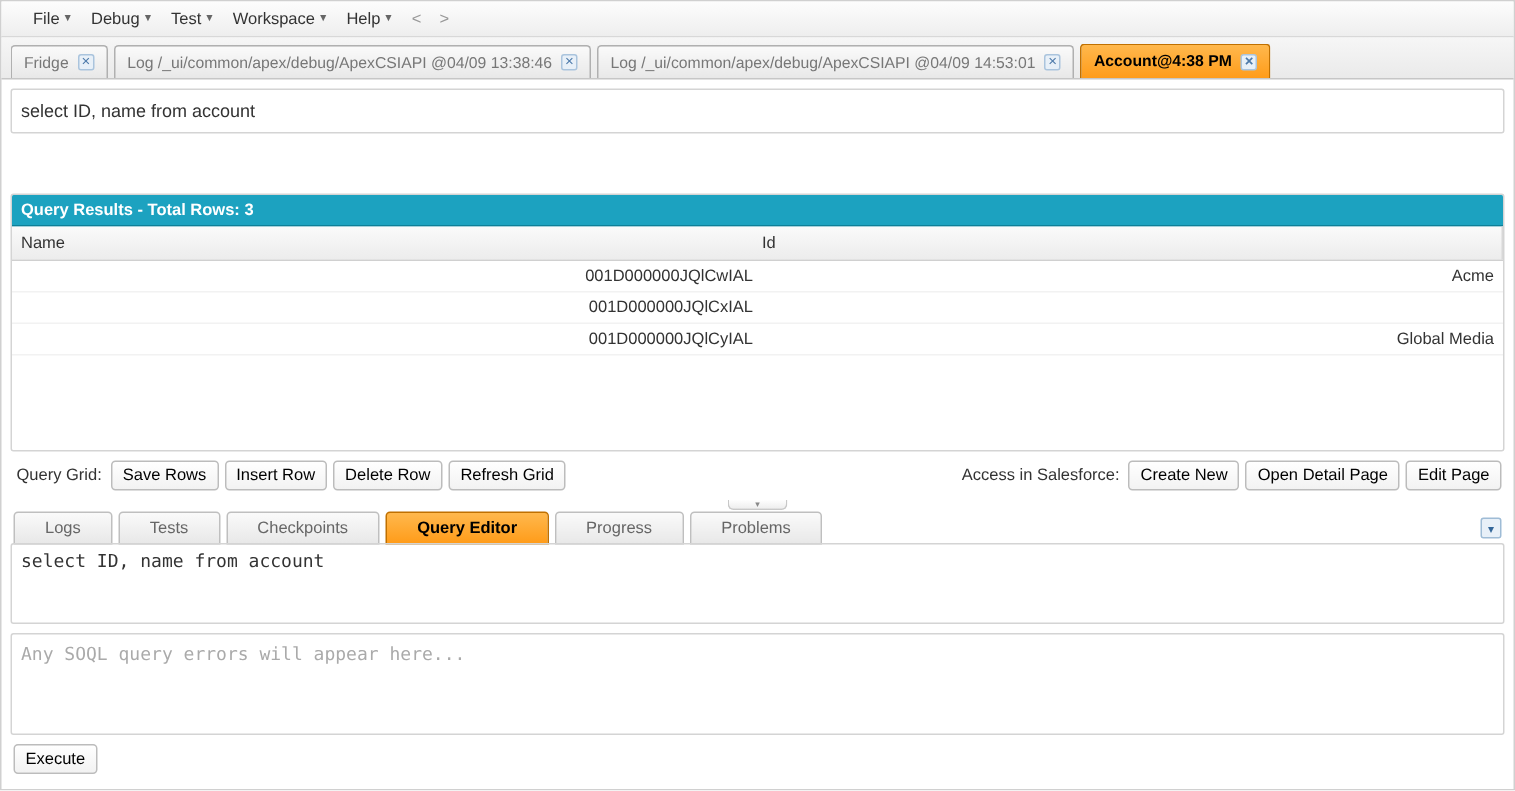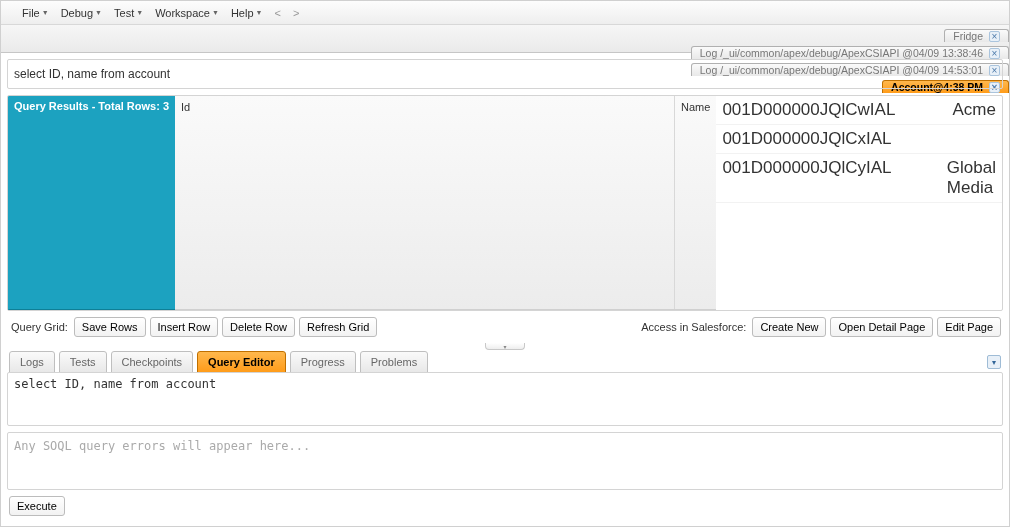--- a/index.html
+++ b/index.html
@@ -36,25 +36,24 @@
     height: 22px;
     cursor: default;
   }
   .menu-item .caret { margin-left: 2px; font-size: 7px; color: #666; }
   .nav-arrow { color: #999; padding: 0 6px; font-size: 11px; }
   
   .tabbar {
     display: flex;
     align-items: flex-end;
     height: 28px;
-    padding: 4px 0 0 6px;
+    padding: 4px 22px 0 6px;
     background: linear-gradient(#f6f6f6, #eaeaea);
     border-bottom: 1px solid #c6c6c6;
     gap: 4px;
-    flex-direction: column;
   }
   .tab {
     display: flex;
     align-items: center;
     padding: 0 8px;
     border: 1px solid #b0b0b0;
     border-bottom: none;
     border-radius: 3px 3px 0 0;
     background: linear-gradient(#fafafa, #e8e8e8);
     color: #777;
@@ -97,22 +96,23 @@
     margin-bottom: 6px;
     min-height: 30px;
     display: flex;
     align-items: center;
   }
   .results-wrap {
     border: 1px solid #d4d4d4;
     border-radius: 2px;
     flex: 1;
     display: flex;
-    flex-direction: row;
+    flex-direction: column;
     overflow: hidden;
+    margin-top: 34px;
   }
   .results-header {
     background: #1ca2c0;
     color: #fff;
     font-weight: bold;
     font-size: 11px;
     padding: 4px 6px;
     border-bottom: 1px solid #0e7f97;
   }
   .grid-head {
@@ -122,21 +122,21 @@
   }
   .grid-head .col {
     padding: 5px 6px;
     font-size: 11px;
     color: #333;
   }
   .col-id { width: 500px; border-right: 1px solid #d8d8d8; }
   .col-name { flex: 1; }
   .grid-body { flex: 1; overflow: auto; }
   .grid-row { display: flex; border-bottom: 1px solid #f2f2f2; }
-  .grid-row .cell { padding: 4px 6px; font-size: 17px; }
+  .grid-row .cell { padding: 4px 6px; font-size: 11px; text-align: right; }
   .grid-row .cell.id { width: 500px; }
   .grid-row .cell.name { flex: 1; }
   
   .toolbar-row {
     display: flex;
     align-items: center;
     padding: 6px 2px;
     gap: 4px;
     font-size: 11px;
   }
@@ -177,21 +177,21 @@
   .lower-tabs {
     display: flex;
     align-items: center;
     gap: 4px;
     padding: 0 2px;
   }
   .lower-tab {
     border: 1px solid #bfbfbf;
     border-radius: 3px 3px 0 0;
     background: linear-gradient(#fafafa, #e8e8e8);
-    padding: 4px 10px;
+    padding: 4px 20px;
     font-size: 11px;
     color: #666;
     cursor: default;
   }
   .lower-tab.active {
     background: linear-gradient(#ffb84d, #ff9c1a);
     border-color: #c07000;
     color: #000;
     font-weight: bold;
   }
@@ -215,21 +215,21 @@
     white-space: pre;
     height: 54px;
     font-family: Consolas, Menlo, monospace;
     font-size: 12px;
     margin-top: -1px;
   }
   .error-pane {
     border: 1px solid #d4d4d4;
     border-radius: 2px;
     padding: 6px 6px;
-    height: 58px;
+    height: 68px;
     color: #aaa;
     font-family: Consolas, Menlo, monospace;
     font-size: 12px;
     margin-top: 6px;
   }
   .execute-row {
     padding: 6px 2px;
   }
 </style>
 </head>
@@ -285,22 +285,22 @@
 
   <div class="content">
 
     <div class="query-display">
       <span>select ID, name from account</span>
     </div>
 
     <div class="results-wrap">
       <div class="results-header">Query Results - Total Rows: 3</div>
       <div class="grid-head">
+        <div class="col col-name">Name</div>
         <div class="col col-id">Id</div>
-        <div class="col col-name">Name</div>
       </div>
       <div class="grid-body">
           <div class="grid-row">
             <div class="cell id">001D000000JQlCwIAL</div>
             <div class="cell name">Acme</div>
           </div>
           <div class="grid-row">
             <div class="cell id">001D000000JQlCxIAL</div>
           </div>
           <div class="grid-row">

